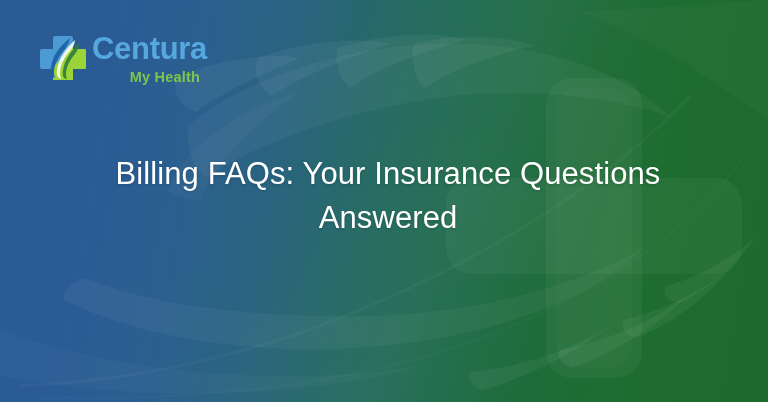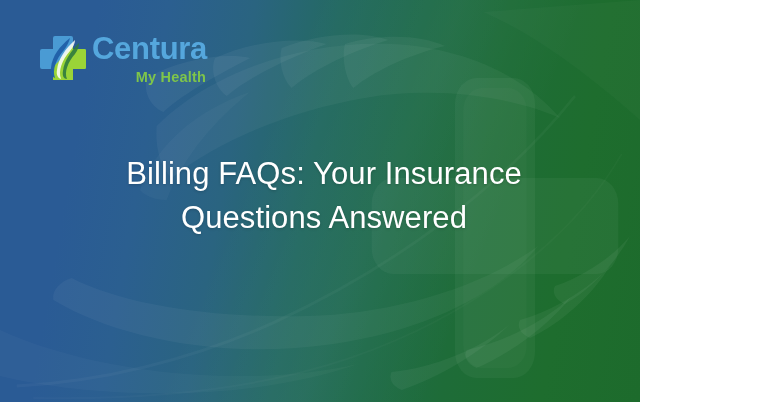--- a/index.html
+++ b/index.html
@@ -3,21 +3,21 @@
 <meta charset="utf-8">
 <title>Centura My Health — Billing FAQs</title>
 <style>
   html, body {
     margin: 0;
     padding: 0;
     background: #ffffff;
   }
   .banner {
     position: relative;
-    width: 640px;
+    width: 768px;
     height: 402px;
     overflow: hidden;
     font-family: "Liberation Sans", sans-serif;
     background: linear-gradient(100deg,
         #2a5b95 0%,
         #2a5b95 14%,
         #2b5f90 24%,
         #2a6480 36%,
         #246a62 48%,
         #1f6b4a 60%,
@@ -80,21 +80,21 @@
     color: #55a7dd;
     line-height: 1.0;
   }
   .logo-tag {
     font-size: 14.5px;
     font-weight: bold;
     letter-spacing: 0.2px;
     color: #7ec54a;
     line-height: 1.0;
     margin-top: 6px;
-    margin-right: 1px;
+    margin-right: 7px;
   }
 
   
   .headline {
     position: absolute;
     left: 8px;
     right: 0;
     top: 152px;
     text-align: center;
     padding: 0 56px;

